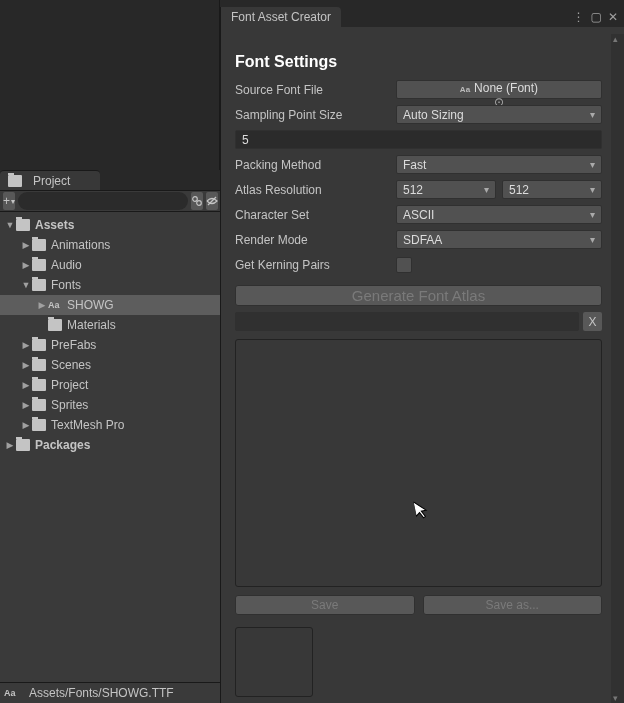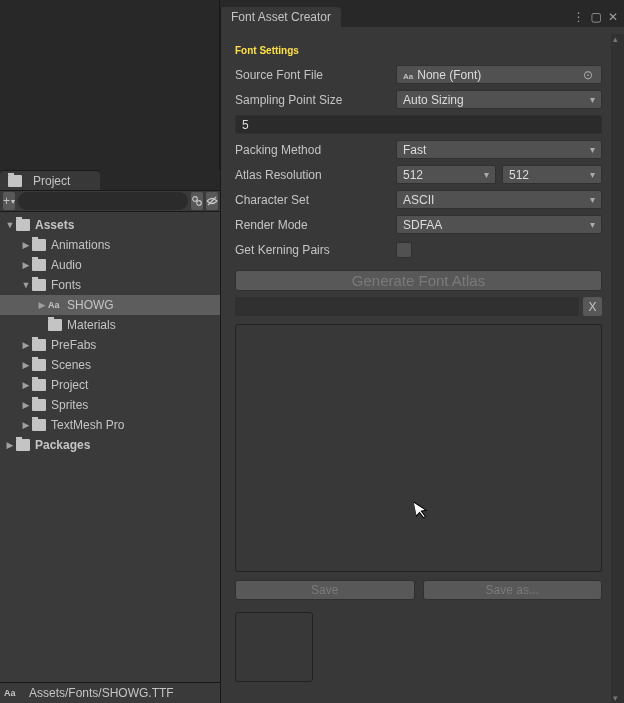--- a/index.html
+++ b/index.html
@@ -26,25 +26,25 @@
 .tree-label { font-size: 12px; }
 .tree-label.bold { font-weight: bold; }
 .status-bar { height: 21px; background: #3a3a3a; border-top: 1px solid #191919; display: flex; align-items: center; padding: 0 4px; gap:6px;}
 
 
 .right-panel { position: absolute; left: 220px; top: 7px; width: 404px; height: 696px; background: #383838; border-left: 1px solid #191919; display:flex; flex-direction:column;}
 .window-tab-row { height: 20px; background: #282828; display: flex; align-items: center; }
 .window-tab { height: 20px; background: #383838; padding: 0 10px; display: flex; align-items: center; border-top-right-radius:4px;}
 .window-controls { margin-left: auto; display: flex; gap: 6px; padding-right: 6px; color:#a0a0a0;}
 .panel-body { flex:1; padding: 6px 10px 6px 14px; overflow:auto; position:relative;}
-.section-title { font-weight: bold; color: #fde047; margin: 12px 0 6px; font-size:10px;}
+.section-title { font-weight: bold; color: #ffffff; margin: 20px 0 6px; font-size:16px;}
 .field-row { display: flex; align-items: center; height: 25px; gap:6px;}
 .field-label { width: 155px; font-size: 12px; }
 .field-control { flex: 1; height: 19px; background: #515151; border: 1px solid #303030; border-radius: 2px; display: flex; align-items: center; padding: 0 6px; font-size: 12px; color:#dcdcdc;}
-.object-field { justify-content: space-between; }
+.object-field { justify-content: space-between; flex-direction: column; }
 .object-field .tiny{font-size:8px; font-weight:bold; margin-right:4px; color:#bbb;}
 .object-target{ width:14px; text-align:center; color:#aaa; font-size:12px;}
 .dropdown { justify-content: space-between; }
 .dropdown::after { content: '▾'; color:#aaa; font-size:10px;}
 .input-field { background: #2b2b2b; color:#dcdcdc; border:none; width:100%; outline:none; font-size:12px; padding-left: 2px;}
 .dual { display:flex; gap:6px; flex:1;}
 .dual .field-control{ flex:1; }
 .checkbox { width: 16px; height: 16px; background: #515151; border: 1px solid #303030; border-radius: 2px; }
 .wide-btn { height: 21px; background: #585858; border: 1px solid #303030; border-radius: 3px; display:flex; align-items:center; justify-content:center; margin-top:8px; color:#7a7a7a; font-size:15px;}
 .progress-row { display:flex; gap:4px; margin-top:6px;}

